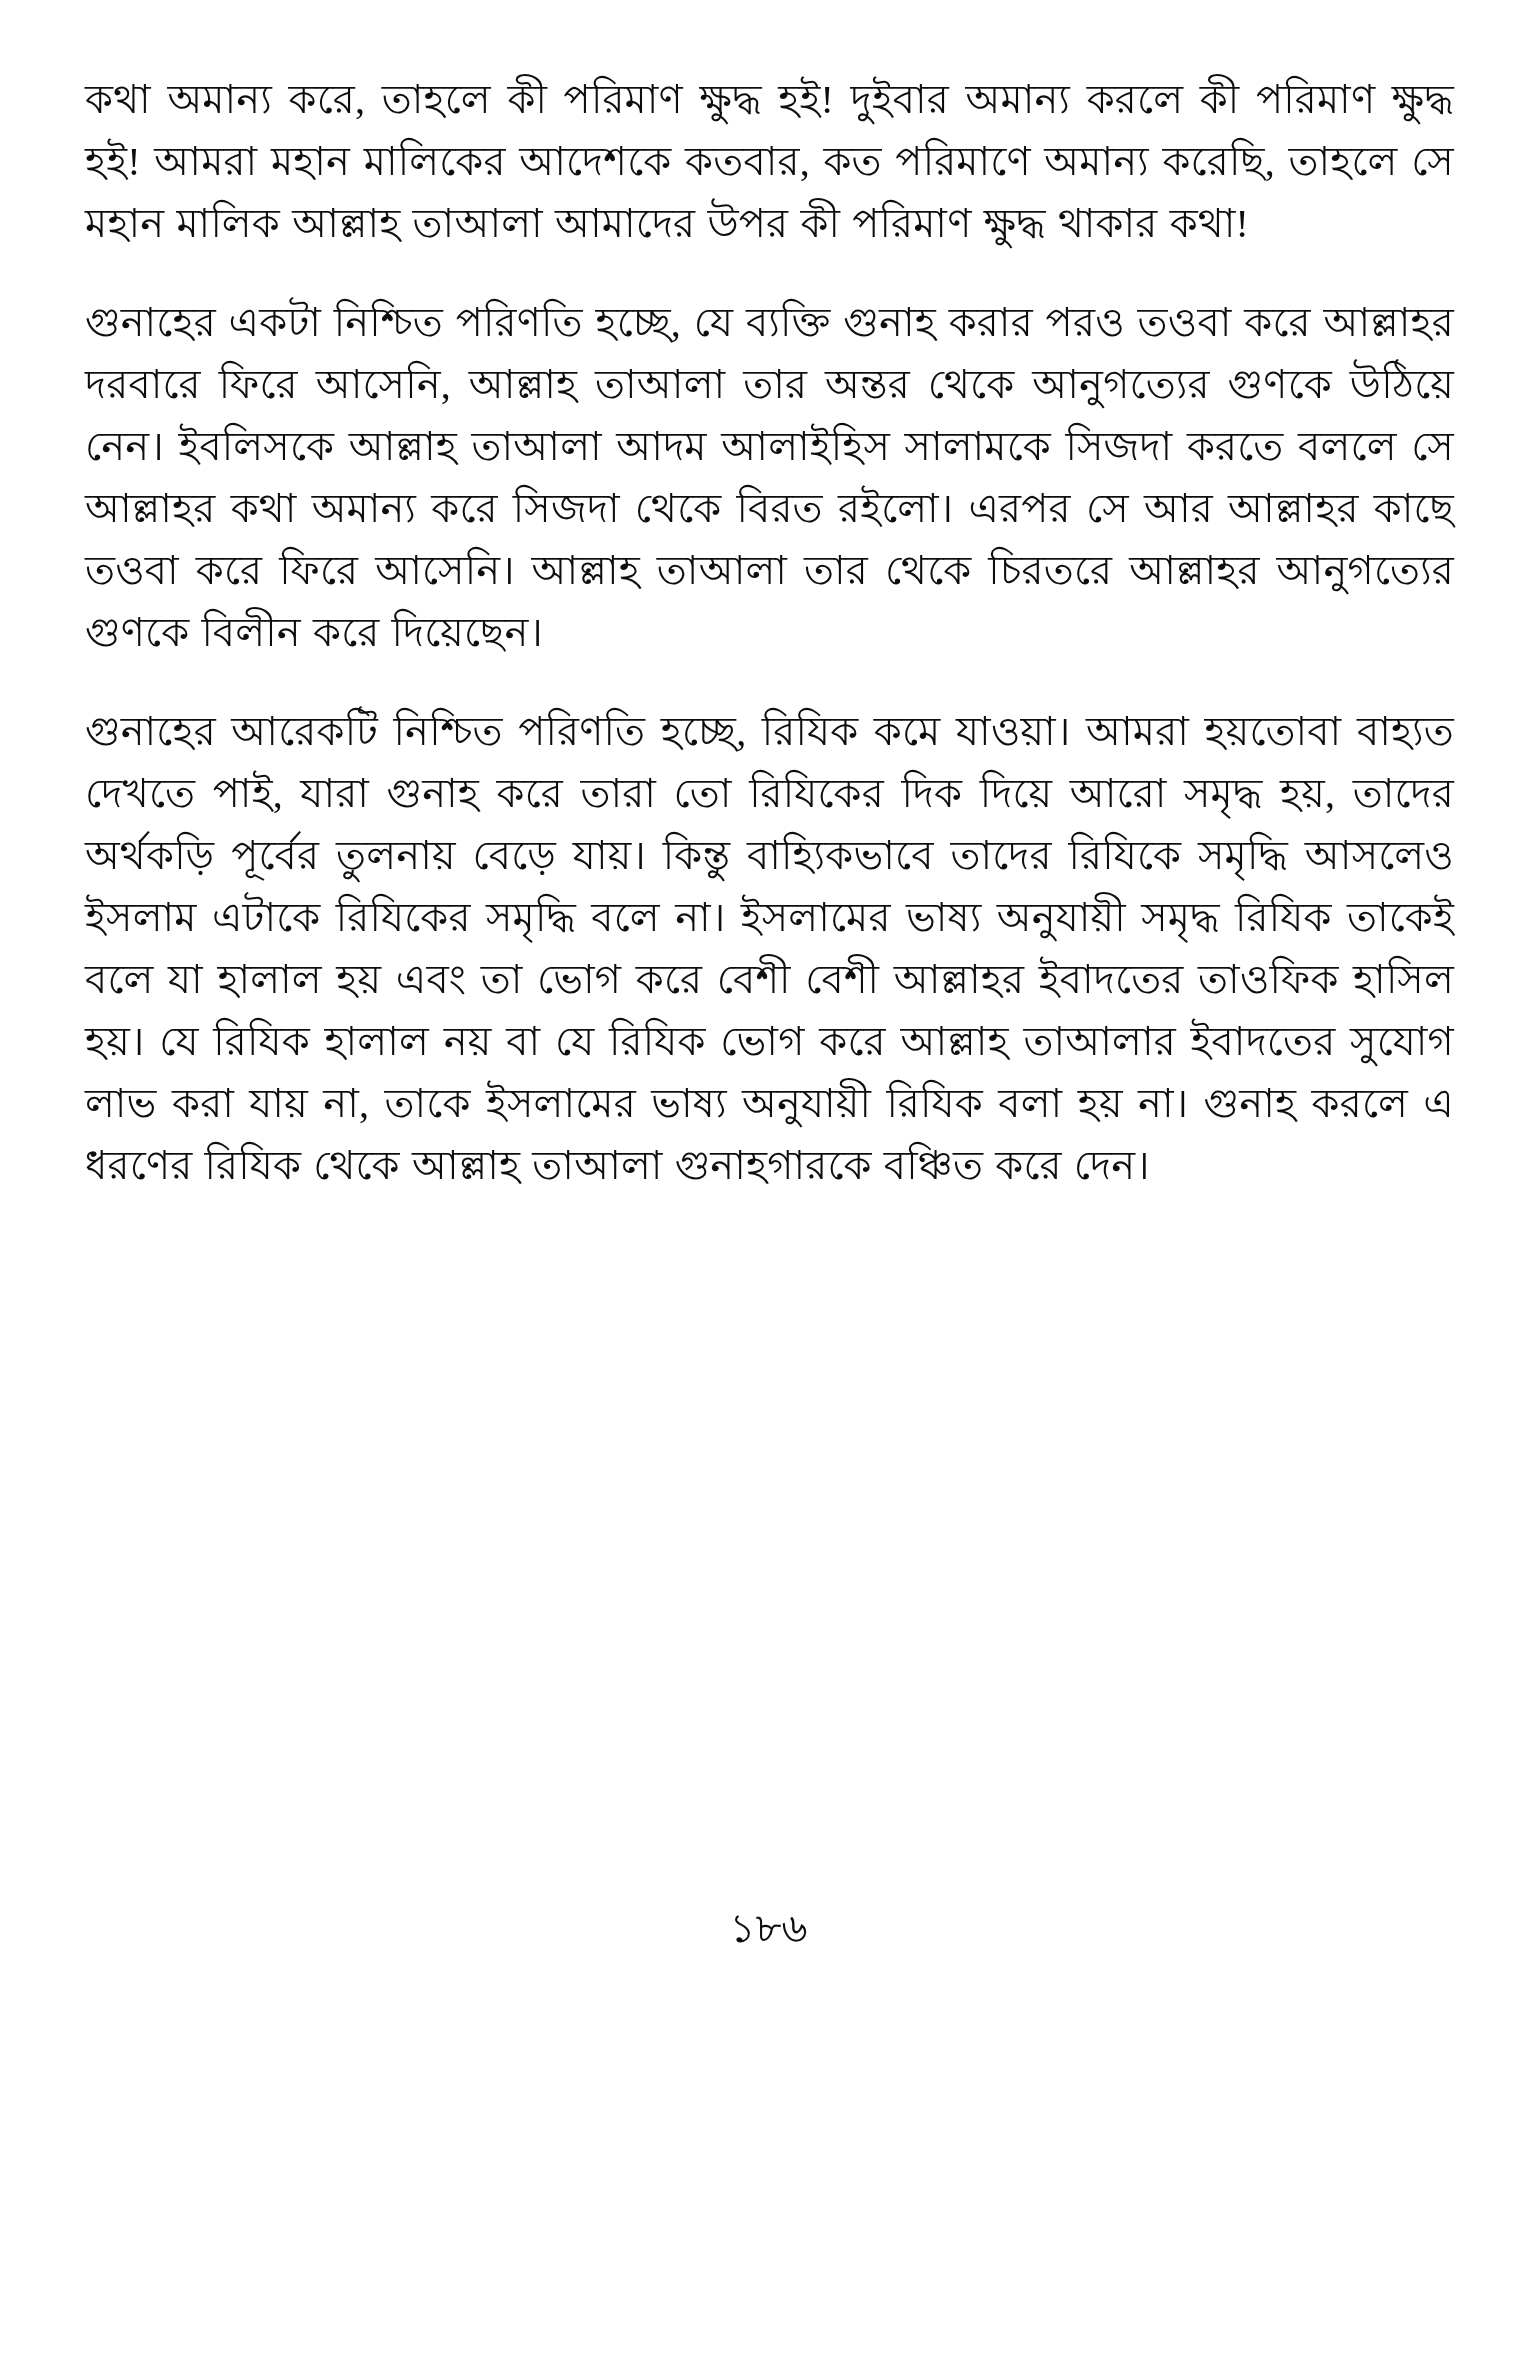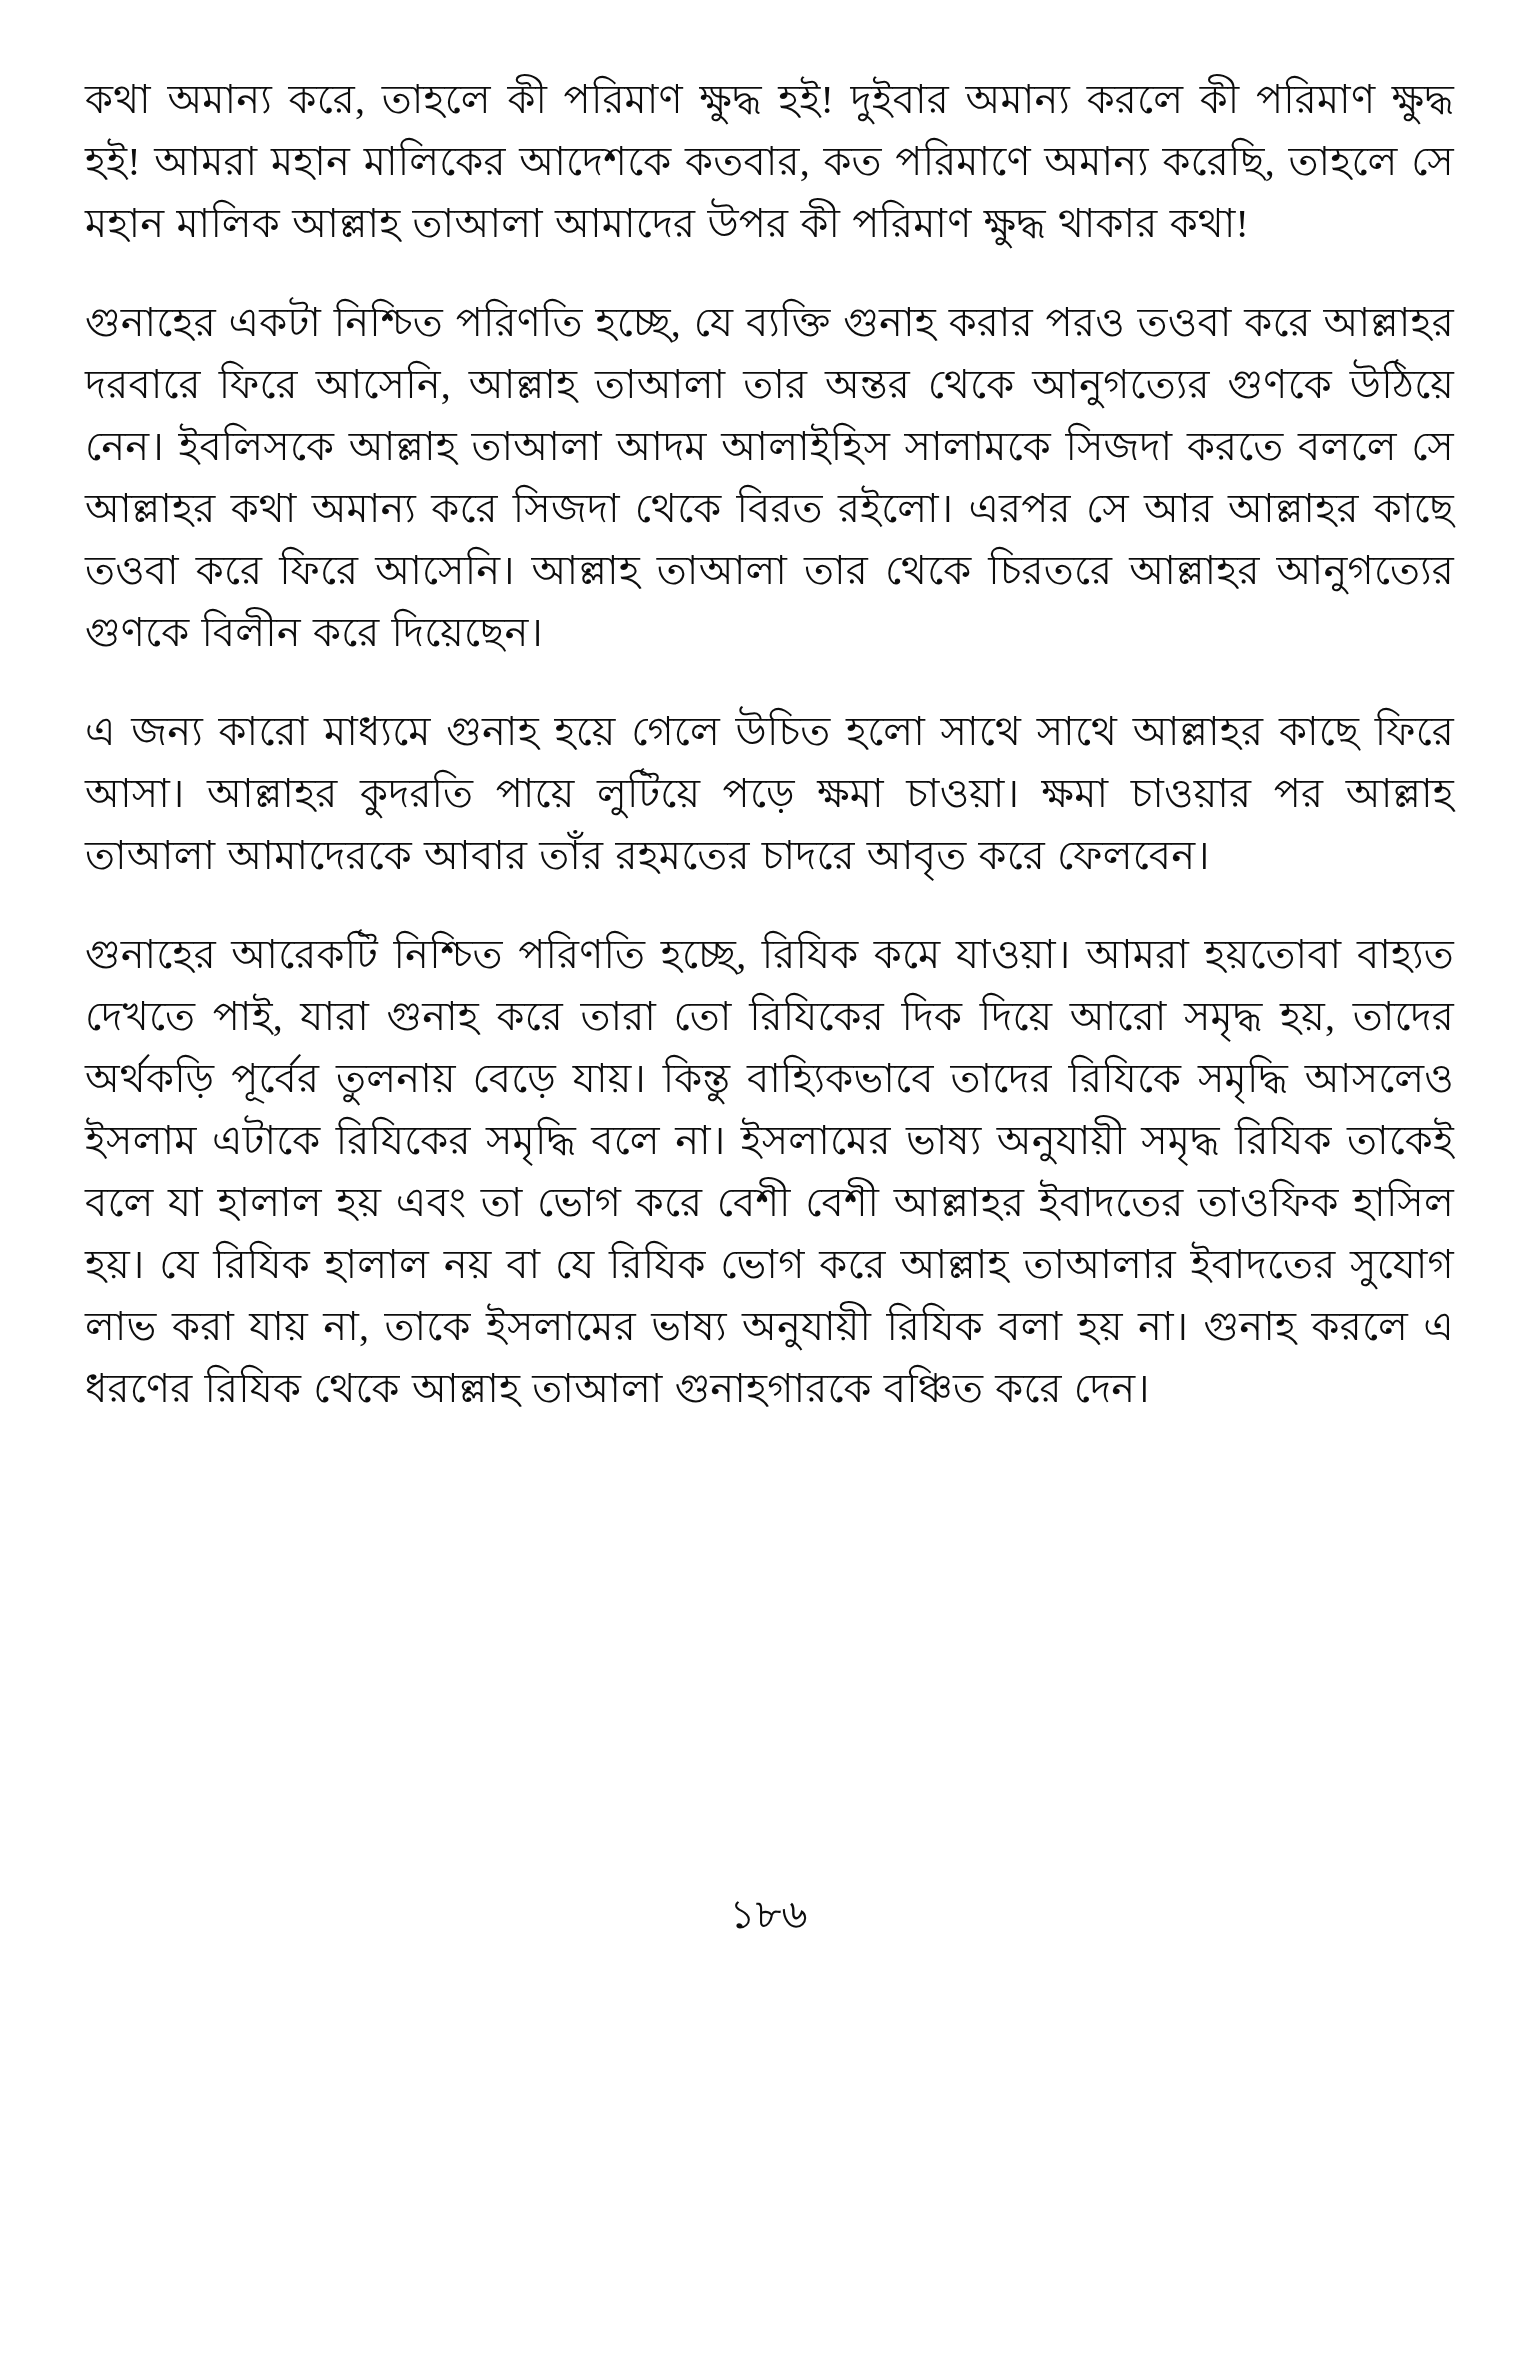--- a/index.html
+++ b/index.html
@@ -34,33 +34,32 @@
   }
   .para.continues {
     
     text-align-last: justify;
     margin-bottom: 0;
   }
   .page-number {
     position: absolute;
     left: 0;
     right: 0;
-    bottom: 73px;
+    bottom: 59px;
     text-align: center;
     font-size: 40px;
     line-height: 48px;
     color: #0d0d0d;
   }
 </style>
 </head>
 <body>
 
 <div class="page">
   <div class="text-block">
     <p class="para">কথা অমান্য করে, তাহলে কী পরিমাণ ক্ষুদ্ধ হই! দুইবার অমান্য করলে কী পরিমাণ ক্ষুদ্ধ হই! আমরা মহান মালিকের আদেশকে কতবার, কত পরিমাণে অমান্য করেছি, তাহলে সে মহান মালিক আল্লাহ তাআলা আমাদের উপর কী পরিমাণ ক্ষুদ্ধ থাকার কথা!</p>
     <p class="para">গুনাহের একটা নিশ্চিত পরিণতি হচ্ছে, যে ব্যক্তি গুনাহ করার পরও তওবা করে আল্লাহর দরবারে ফিরে আসেনি, আল্লাহ তাআলা তার অন্তর থেকে আনুগত্যের গুণকে উঠিয়ে নেন। ইবলিসকে আল্লাহ তাআলা আদম আলাইহিস সালামকে সিজদা করতে বললে সে আল্লাহর কথা অমান্য করে সিজদা থেকে বিরত রইলো। এরপর সে আর আল্লাহর কাছে তওবা করে ফিরে আসেনি। আল্লাহ তাআলা তার থেকে চিরতরে আল্লাহর আনুগত্যের গুণকে বিলীন করে দিয়েছেন।</p>
-    <p class="para">এ জন্য কারো মাধ্যমে গুনাহ হয়ে গেলে উচিত হলো সাথে সাথে আল্লাহর কাছে ফিরে আসা। আল্লাহর কুদরতি পায়ে লুটিয়ে পড়ে ক্ষমা চাওয়া। ক্ষমা চাওয়ার পর আল্লাহ তাআলা আমাদেরকে আবার তাঁর রহমতের চাদরে আবৃত করে ফেলবেন।</p>
     <p class="para">গুনাহের আরেকটি নিশ্চিত পরিণতি হচ্ছে, রিযিক কমে যাওয়া। আমরা হয়তোবা বাহ্যত দেখতে পাই, যারা গুনাহ করে তারা তো রিযিকের দিক দিয়ে আরো সমৃদ্ধ হয়, তাদের অর্থকড়ি পূর্বের তুলনায় বেড়ে যায়। কিন্তু বাহ্যিকভাবে তাদের রিযিকে সমৃদ্ধি আসলেও ইসলাম এটাকে রিযিকের সমৃদ্ধি বলে না। ইসলামের ভাষ্য অনুযায়ী সমৃদ্ধ রিযিক তাকেই বলে যা হালাল হয় এবং তা ভোগ করে বেশী বেশী আল্লাহর ইবাদতের তাওফিক হাসিল হয়। যে রিযিক হালাল নয় বা যে রিযিক ভোগ করে আল্লাহ তাআলার ইবাদতের সুযোগ লাভ করা যায় না, তাকে ইসলামের ভাষ্য অনুযায়ী রিযিক বলা হয় না। গুনাহ করলে এ ধরণের রিযিক থেকে আল্লাহ তাআলা গুনাহগারকে বঞ্চিত করে দেন।</p>
   </div>
 
   <div class="page-number">১৮৬</div>
 </div>
 
 
 </body></html>

